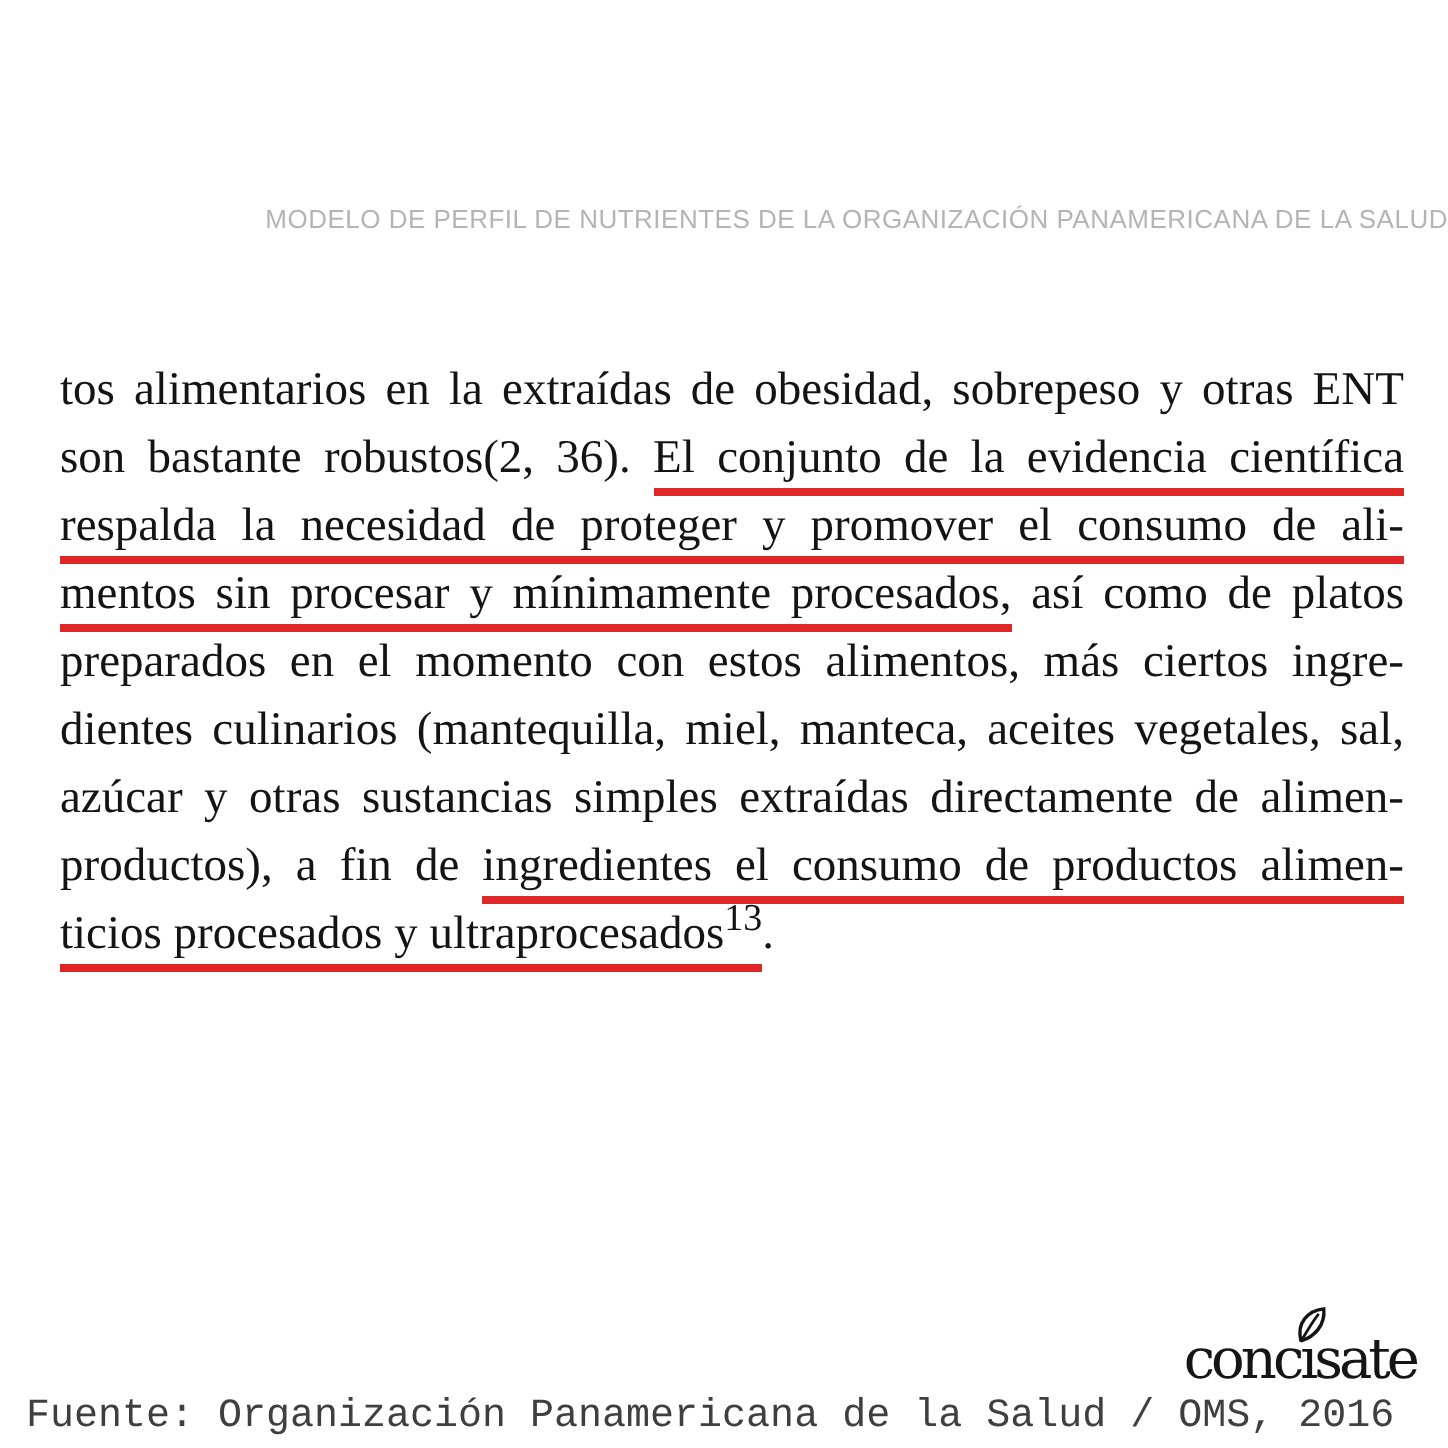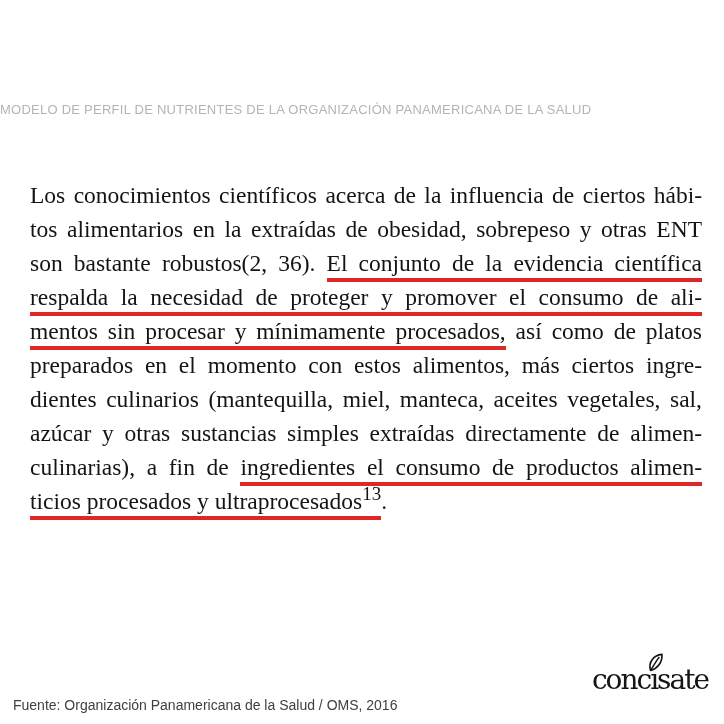--- a/index.html
+++ b/index.html
@@ -13,21 +13,21 @@
   html, body { width: 724px; height: 724px; }
   body {
     position: relative;
     background: var(--bg);
     overflow: hidden;
     font-family: "Liberation Sans", sans-serif;
   }
   .doc-header {
     position: absolute;
     top: 102px; left: 0; right: 0;
-    text-align: left;
+    text-align: right;
     font-size: 13px;
     letter-spacing: 0.25px;
     color: var(--header-gray);
     font-family: "Liberation Sans", sans-serif;
   }
   .paragraph {
     position: absolute;
     left: 30px;
     top: 178px;
     width: 672px;
@@ -53,23 +53,23 @@
   .sup {
     font-size: 19px;
     line-height: 0;
     position: relative;
     top: -9px;
   }
   .footer-source {
     position: absolute;
     left: 13px;
     top: 697px;
-    font-size: 14px;
+    font-size: 20px;
     color: var(--footer-gray);
-    font-family: Liberation Sans, sans-serif;
+    font-family: Liberation Mono, monospace;
   }
   .logo {
     position: absolute;
     right: 16px;
     top: 654px;
     height: 52px;
     line-height: 52px;
     font-family: "DejaVu Serif", serif;
     font-size: 28px;
     letter-spacing: -2px;
@@ -85,29 +85,28 @@
     top: -1px;
     left: -3px;
   }
 </style>
 </head>
 <body>
 
 <div class="doc-header">MODELO DE PERFIL DE NUTRIENTES DE LA ORGANIZACIÓN PANAMERICANA DE LA SALUD</div>
 
 <div class="paragraph">
-    <div class="pline"><span class="seg">Los conocimientos científicos acerca de la influencia de ciertos hábi-</span></div>
     <div class="pline"><span class="seg">tos alimentarios en la extraídas de obesidad, sobrepeso y otras ENT</span></div>
     <div class="pline"><span class="seg">son bastante robustos(2, 36). </span><span class="seg u">El conjunto de la evidencia científica</span></div>
     <div class="pline"><span class="seg u">respalda la necesidad de proteger y promover el consumo de ali-</span></div>
     <div class="pline"><span class="seg u">mentos sin procesar y mínimamente procesados,</span><span class="seg"> así como de platos</span></div>
     <div class="pline"><span class="seg">preparados en el momento con estos alimentos, más ciertos ingre-</span></div>
     <div class="pline"><span class="seg">dientes culinarios (mantequilla, miel, manteca, aceites vegetales, sal,</span></div>
     <div class="pline"><span class="seg">azúcar y otras sustancias simples extraídas directamente de alimen-</span></div>
-    <div class="pline"><span class="seg">culinarias), a fin de </span><span class="seg u">ingredientes el consumo de productos alimen-</span></div>
+    <div class="pline"><span class="seg">productos), a fin de </span><span class="seg u">ingredientes el consumo de productos alimen-</span></div>
     <div class="pline last"><span class="seg u">ticios procesados y ultraprocesados</span><span class="seg u"><span class="sup">13</span></span><span class="seg">.</span></div>
   </div>
 
 <div class="footer-source">Fuente: Organización Panamericana de la Salud / OMS, 2016</div>
 
 <div class="logo">
   <span>conc</span><span class="logo-i"><svg width="17" height="19" viewBox="0 0 20 22" aria-hidden="true">
       <path d="M4 20 C1.5 10 8 2.5 17.5 1.5 C18.5 11 12 18 4.5 20.2 Z" fill="#ffffff" stroke="#151515" stroke-width="2"></path>
       <path d="M4.5 20 C8 14 11 9 14.5 4.5" fill="none" stroke="#151515" stroke-width="1.6"></path>
     </svg><span>ı</span></span><span>sate</span>

